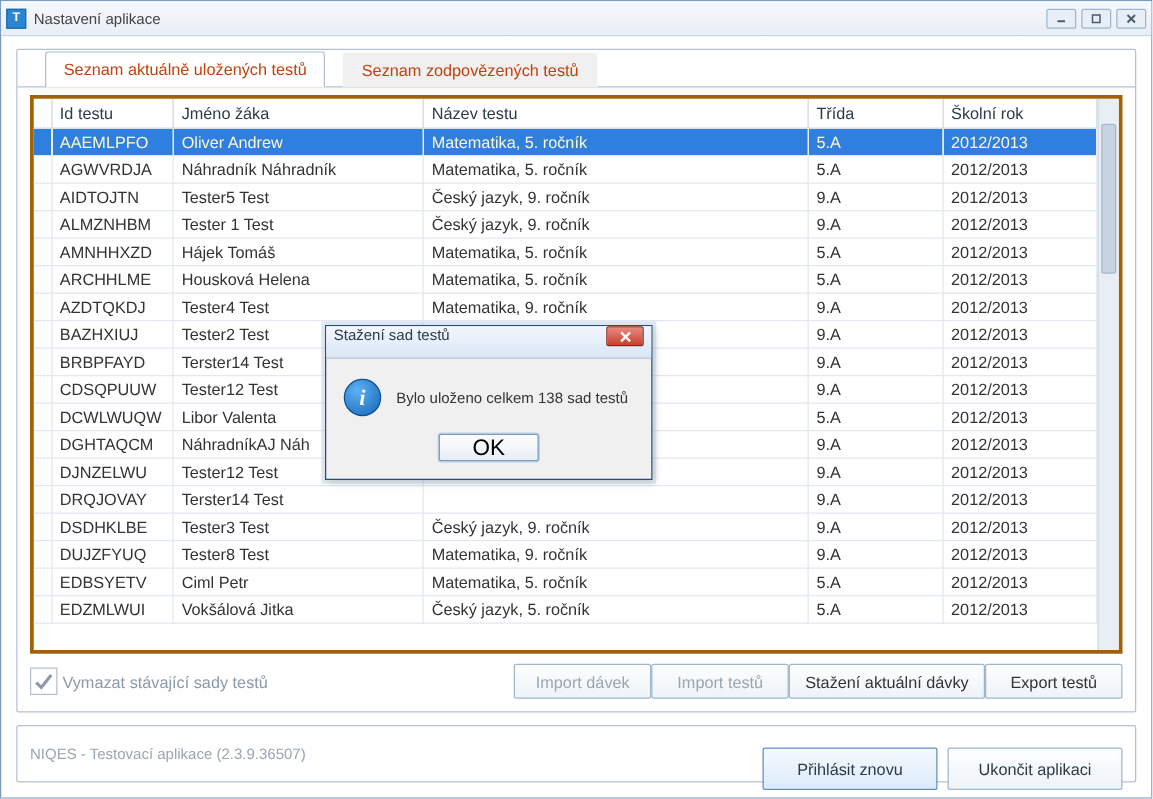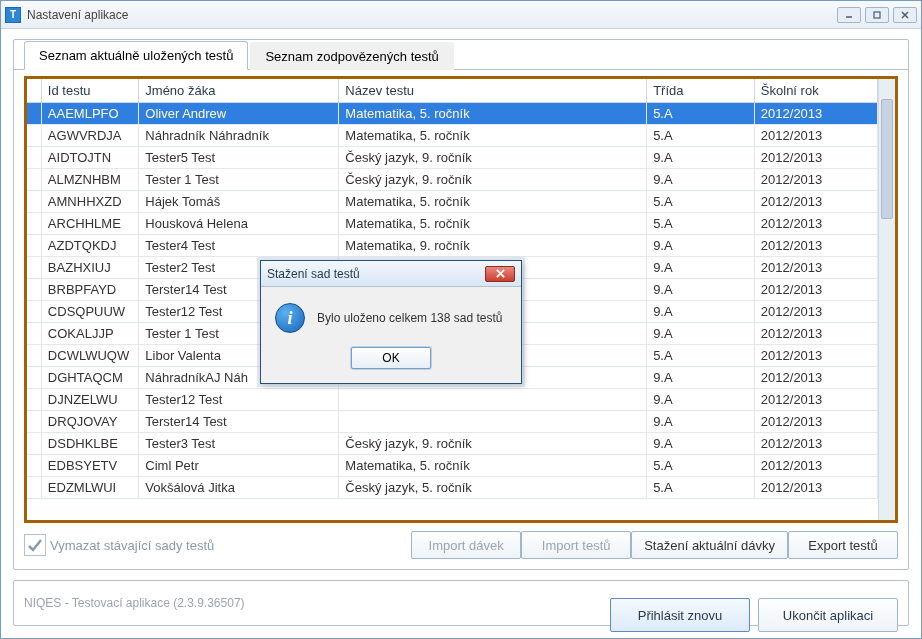--- a/index.html
+++ b/index.html
@@ -6,21 +6,21 @@
   body { margin: 0; background: #fff; width: 922px; height: 639px; overflow: hidden; }
   .window { width: 922px; height: 639px; border: 1px solid #7a9bbb; background: #fff; display: flex; flex-direction: column; }
   .titlebar { height: 28px; background: linear-gradient(#f6f9fd,#e9eef5); border-bottom: 1px solid #c9d6e6; display: flex; align-items: center; padding: 0 4px; font-size: 12px; color: #444; }
   .titlebar .app-icon { width: 16px; height: 16px; background: #2c86d1; color: #fff; font-size: 10px; font-weight: bold; display: flex; align-items: center; justify-content: center; margin-right: 6px; border: 1px solid #1b6aa9; }
   .titlebar .win-controls { margin-left: auto; display: flex; gap: 4px; }
   .win-btn { width: 24px; height: 16px; border: 1px solid #9db6cc; border-radius: 2px; background: #e8eef6; display: flex; align-items: center; justify-content: center; cursor: pointer; }
   .win-btn svg { width: 10px; height: 10px; }
   .content { flex: 1; padding: 10px 12px; display: flex; flex-direction: column; }
   .panel { flex: 1; border: 1px solid #b3c1d1; border-radius: 2px; background: #fff; display: flex; flex-direction: column; overflow: hidden; }
   .tabs { display: flex; height: 30px; border-bottom: 1px solid #b3c1d1; padding: 0 10px; align-items: flex-end; gap: 2px; }
-  .tab { padding: 6px 14px; font-size: 13px; color: #000000; border: 1px solid transparent; border-bottom: none; border-radius: 3px 3px 0 0; cursor: pointer; position: relative; top: 1px; background: #f0f0f0; }
+  .tab { padding: 6px 14px; font-size: 13px; color: #c2410c; border: 1px solid transparent; border-bottom: none; border-radius: 3px 3px 0 0; cursor: pointer; position: relative; top: 1px; background: #f0f0f0; margin-left: 12px; }
   .tab.active { background: #fff; border-color: #b3c1d1; border-bottom: 1px solid #fff; }
   .grid-wrap { flex: 1; margin: 6px 10px 0 10px; border: 3px solid #a16207; position: relative; overflow: hidden; display: flex; }
   .grid { flex: 1; overflow: hidden; }
   table { border-collapse: collapse; width: 100%; font-size: 13px; table-layout: fixed; }
   th { text-align: left; font-weight: normal; color: #2b3a4a; padding: 4px 6px; border-right: 1px solid #cfd8e3; border-bottom: 1px solid #cfd8e3; background: #fff; }
   td { padding: 3px 6px; border-right: 1px solid #e2e8f0; border-bottom: 1px solid #e2e8f0; color: #333; white-space: nowrap; overflow: hidden; }
   tr.selected td { background: #2f7fe0; color: #fef9c3; }
   .col-lead { width: 14px; padding: 0; }
   .col-id { width: 95px; }
   .col-name { width: 195px; }
@@ -37,27 +37,27 @@
   .btn { min-width: 110px; height: 28px; padding: 0 12px; font-size: 13px; border: 1px solid #9db6cc; border-radius: 2px; background: linear-gradient(#fdfefe,#eef3f8); display: flex; align-items: center; justify-content: center; cursor: pointer; color: #333; }
   .btn.disabled { color: #9aa5b2; cursor: default; }
   .footer { height: 58px; border-top: 0; padding: 0 12px 12px 12px; }
   .footer-inner { height: 46px; border: 1px solid #b3c1d1; border-radius: 2px; display: flex; align-items: center; padding: 0 10px; gap: 8px; }
   .footer-label { font-size: 12px; color: #9aa5b2; }
   .big-btn { min-width: 140px; height: 28px; padding: 16px 18px; font-size: 13px; border: 1px solid #5c8cc2; border-radius: 2px; background: linear-gradient(#f5f9fe,#dcebfa); display: flex; align-items: center; justify-content: center; cursor: pointer; color: #2b3a4a; margin-top: 24px; }
   .big-btn.neutral { border-color: #9db6cc; background: linear-gradient(#fdfefe,#eef3f8); }
 
   
   .modal { position: absolute; left: 260px; top: 260px; width: 262px; border: 1px solid #274f7a; background: #f0f0f0; box-shadow: 0 0 0 3px rgba(180,200,225,0.4), 2px 2px 6px rgba(0,0,0,0.25); }
-  .modal .m-title { height: 26px; background: linear-gradient(#f3f7fd,#d9e6f6); display: flex; align-items: center; padding: 0 6px; font-size: 12px; color: #2b3a4a; border-bottom: 1px solid #b3c1d1; }
+  .modal .m-title { height: 26px; background: linear-gradient(#f3f7fd,#d9e6f6); display: flex; padding: 0 6px; font-size: 12px; color: #2b3a4a; border-bottom: 1px solid #b3c1d1; }
   .modal .m-title .close { margin-left: auto; width: 30px; height: 16px; border-radius: 2px; background: linear-gradient(#e98a7f,#c9402e); border: 1px solid #8f2a1c; display: flex; align-items: center; justify-content: center; cursor: pointer; }
   .modal .m-title .close svg { width: 9px; height: 9px; stroke: #fff; stroke-width: 2; }
   .modal .m-body { padding: 16px 14px 10px 14px; display: flex; align-items: center; gap: 12px; font-size: 12px; color: #333; }
   .info-icon { width: 30px; height: 30px; border-radius: 50%; background: radial-gradient(circle at 35% 30%, #5db0f2, #1566b8); border: 1px solid #0f4f8f; display: flex; align-items: center; justify-content: center; color: #fff; font-weight: bold; font-family: Georgia, serif; font-style: italic; font-size: 18px; }
   .modal .m-actions { display: flex; justify-content: center; padding: 4px 0 14px 0; }
-  .modal .ok { width: 80px; height: 22px; font-size: 12px; border: 1px solid #7b9bbf; border-radius: 2px; background: linear-gradient(#fefefe,#e8eef6); display: flex; align-items: center; justify-content: center; cursor: pointer; box-shadow: 0 0 0 1px #bcd2ea; }
+  .modal .ok { width: 80px; height: 22px; font-size: 18px; border: 1px solid #7b9bbf; border-radius: 2px; background: linear-gradient(#fefefe,#e8eef6); display: flex; align-items: center; justify-content: center; cursor: pointer; box-shadow: 0 0 0 1px #bcd2ea; }
 </style>
 </head>
 <body>
 
 <div class="window">
   <div class="titlebar">
     <div class="app-icon">T</div>
     <span>Nastavení aplikace</span>
     <div class="win-controls">
       <div class="win-btn">
@@ -175,28 +175,20 @@
                 <tr>
                   <td class="col-lead"></td>
                   <td>CDSQPUUW</td>
                   <td>Tester12 Test</td>
                   <td></td>
                   <td>9.A</td>
                   <td>2012/2013</td>
                 </tr>
                 <tr>
                   <td class="col-lead"></td>
-                  <td>COKALJJP</td>
-                  <td>Tester 1 Test</td>
-                  <td></td>
-                  <td>9.A</td>
-                  <td>2012/2013</td>
-                </tr>
-                <tr>
-                  <td class="col-lead"></td>
                   <td>DCWLWUQW</td>
                   <td>Libor Valenta</td>
                   <td></td>
                   <td>5.A</td>
                   <td>2012/2013</td>
                 </tr>
                 <tr>
                   <td class="col-lead"></td>
                   <td>DGHTAQCM</td>
                   <td>NáhradníkAJ Náh</td>
@@ -218,20 +210,28 @@
                   <td>Terster14 Test</td>
                   <td></td>
                   <td>9.A</td>
                   <td>2012/2013</td>
                 </tr>
                 <tr>
                   <td class="col-lead"></td>
                   <td>DSDHKLBE</td>
                   <td>Tester3 Test</td>
                   <td>Český jazyk, 9. ročník</td>
+                  <td>9.A</td>
+                  <td>2012/2013</td>
+                </tr>
+                <tr>
+                  <td class="col-lead"></td>
+                  <td>DUJZFYUQ</td>
+                  <td>Tester8 Test</td>
+                  <td>Matematika, 9. ročník</td>
                   <td>9.A</td>
                   <td>2012/2013</td>
                 </tr>
                 <tr>
                   <td class="col-lead"></td>
                   <td>EDBSYETV</td>
                   <td>Ciml Petr</td>
                   <td>Matematika, 5. ročník</td>
                   <td>5.A</td>
                   <td>2012/2013</td>

